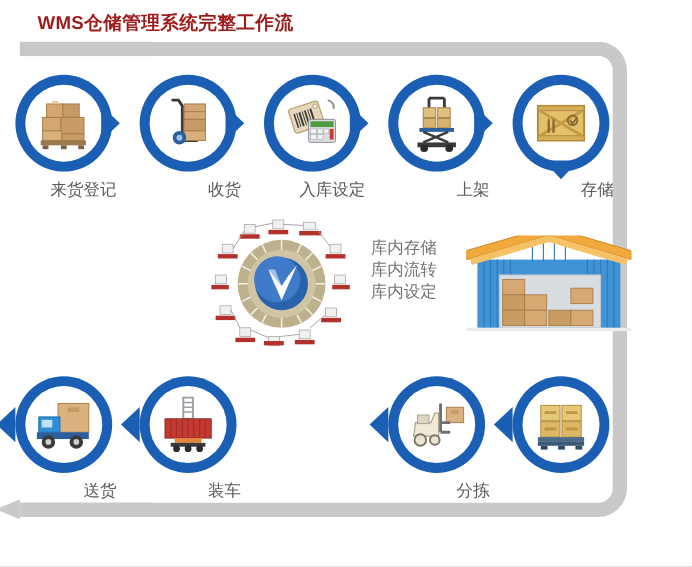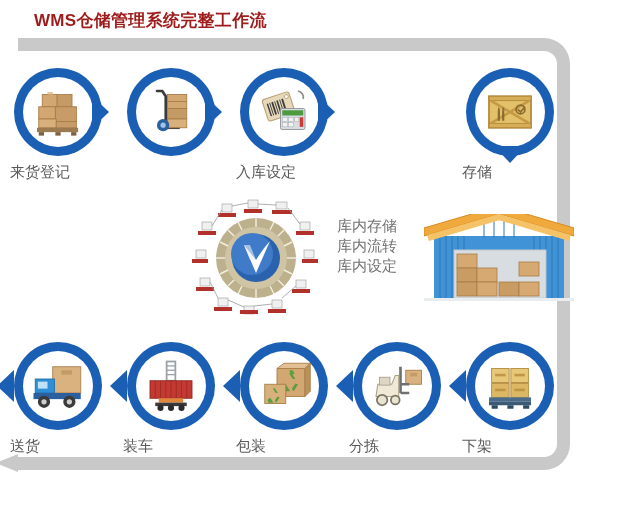--- a/index.html
+++ b/index.html
@@ -86,21 +86,21 @@
     border-right:17px solid #1a5fb4;
   }
   .ring.arrow-down::before{
     content:"";position:absolute;z-index:1;
     left:28px;top:78px;width:0;height:0;
     border-left:16px solid transparent;
     border-right:16px solid transparent;
     border-top:17px solid #1a5fb4;
   }
   .node-label{
-    text-align:left;margin-top:7px;
+    text-align:right;margin-top:7px;
     font-size:15px;color:#5a5a5a;white-space:nowrap;
   }
 
   
   .wheel{position:absolute;left:192px;top:198px;width:128px;height:120px;}
   .mid-text{
     position:absolute;left:337px;top:216px;
     font-size:15px;color:#737373;line-height:20px;white-space:nowrap;
   }
   .warehouse{position:absolute;left:424px;top:214px;width:150px;height:92px;}
@@ -142,20 +142,21 @@
         <path d="M16 8 L22 8 L26 14 L26 50" stroke="#3a3a3a" stroke-width="3" fill="none" stroke-linecap="round"></path>
         <path d="M20 50 L42 50" stroke="#3a3a3a" stroke-width="3" fill="none"></path>
         <rect x="28" y="12" width="22" height="16" fill="#d2a772" stroke="#a87c47" stroke-width="1"></rect>
         <rect x="28" y="28" width="22" height="12" fill="#c49a65" stroke="#a87c47" stroke-width="1"></rect>
         <rect x="28" y="40" width="22" height="10" fill="#d8b07c" stroke="#a87c47" stroke-width="1"></rect>
         <line x1="28" y1="20" x2="50" y2="20" stroke="#a87c47" stroke-width="1"></line>
         <circle cx="23" cy="47" r="7" fill="#2c5f9e"></circle>
         <circle cx="23" cy="47" r="3" fill="#9fc4e8"></circle>
       </svg>
     </div>
+    <div class="node-label">收货</div>
   </div>
 
   <div class="node" id="n2" style="left:236px;top:68px;">
     <div class="ring arrow-right">
       <svg class="glyph" viewBox="0 0 64 64">
         <path d="M48 8 q7 2 6 9" stroke="#8d8d8d" stroke-width="2" fill="none"></path>
         <g transform="rotate(-18 28 26)">
           <rect x="10" y="12" width="32" height="26" rx="3" fill="#e6d8b8" stroke="#b59f72" stroke-width="1.2"></rect>
           <circle cx="38" cy="17" r="2.2" fill="#fff" stroke="#b59f72"></circle>
           <g fill="#3a3a3a">
@@ -176,20 +177,39 @@
           <rect x="44" y="38" width="5" height="5"></rect>
           <rect x="30" y="44" width="6" height="5"></rect>
             <rect x="37" y="44" width="6" height="5"></rect>
         </g>
         <rect x="50" y="38" width="4" height="11" fill="#cc3b33"></rect>
       </svg>
     </div>
     <div class="node-label">入库设定</div>
   </div>
 
+  <div class="node" id="n3" style="left:349px;top:68px;">
+    <div class="ring arrow-right">
+      <svg class="glyph" viewBox="0 0 64 64">
+        <path d="M24 6 L24 16 M24 6 L40 6 M40 6 L40 16" stroke="#3a3a3a" stroke-width="3" fill="none"></path>
+        <g stroke="#a87c47" stroke-width="1">
+          <rect x="18" y="16" width="13" height="10" fill="#e0c07f"></rect>
+          <rect x="33" y="16" width="13" height="10" fill="#e0c07f"></rect>
+          <rect x="18" y="27" width="13" height="10" fill="#d6b36e"></rect>
+          <rect x="33" y="27" width="13" height="10" fill="#d6b36e"></rect>
+        </g>
+        <rect x="14" y="37" width="36" height="4" fill="#2c5f9e"></rect>
+        <path d="M18 41 L44 52 M44 41 L18 52" stroke="#3a3a3a" stroke-width="2.5"></path>
+        <rect x="12" y="52" width="40" height="5" fill="#3a3a3a"></rect>
+        <circle cx="19" cy="58" r="4" fill="#2b2b2b"></circle>
+        <circle cx="45" cy="58" r="4" fill="#2b2b2b"></circle>
+      </svg>
+    </div>
+    <div class="node-label">上架</div>
+  </div>
 
   <div class="node" id="n4" style="left:462px;top:68px;">
     <div class="ring arrow-down">
       <svg class="glyph" viewBox="0 0 64 64">
         <rect x="8" y="14" width="48" height="36" fill="#e3c06a" stroke="#b3873a" stroke-width="2"></rect>
         <rect x="8" y="14" width="48" height="5" fill="#d6ae55" stroke="#b3873a" stroke-width="1"></rect>
         <rect x="8" y="45" width="48" height="5" fill="#d6ae55" stroke="#b3873a" stroke-width="1"></rect>
         <path d="M10 45 L54 19 M10 19 L54 45" stroke="#c49a45" stroke-width="3"></path>
         <g fill="#8a6a2e">
           <rect x="18" y="30" width="2.5" height="12"></rect>
@@ -349,42 +369,20 @@
         <rect x="4" y="40" width="54" height="7" fill="#2c5f9e"></rect>
         <circle cx="16" cy="50" r="7" fill="#3a3a3a"></circle>
           <circle cx="16" cy="50" r="3" fill="#cfcfcf"></circle>
         <circle cx="45" cy="50" r="7" fill="#3a3a3a"></circle>
           <circle cx="45" cy="50" r="3" fill="#cfcfcf"></circle>
       </svg>
     </div>
     <div class="node-label">送货</div>
   </div>
 
-  <div class="node" id="b2" style="left:236px;top:342px;">
-    <div class="ring arrow-left">
-      <svg class="glyph" viewBox="0 0 64 64">
-        <path d="M24 12 L56 12 L56 44 L24 44 Z" fill="#d2a772" stroke="#a87c47" stroke-width="1"></path>
-        <path d="M24 12 L32 6 L62 6 L56 12 Z" fill="#e2c094" stroke="#a87c47" stroke-width="1"></path>
-        <path d="M56 12 L62 6 L62 38 L56 44 Z" fill="#bc9059" stroke="#a87c47" stroke-width="1"></path>
-        <g fill="#5b9e3d">
-          <path d="M40 16 l5 8 l-3 0 l-4 -6 Z"></path>
-            <path d="M48 30 l-5 8 l-2 -3 l4 -6 Z"></path>
-          <path d="M34 30 l5 8 l-7 0 l-2 -4 Z"></path>
-          <path d="M38 14 l4 0 l2 4 l-4 1 Z"></path>
-        </g>
-        <rect x="10" y="30" width="24" height="22" fill="#d8b07c" stroke="#a87c47" stroke-width="1"></rect>
-        <g fill="#5b9e3d">
-          <path d="M21 34 l4 6 l-2.5 0 l-3 -4.5 Z"></path>
-            <path d="M27 45 l-4 6 l-1.5 -2.5 l3 -4.5 Z"></path>
-          <path d="M16 45 l4 6 l-5.5 0 l-1.5 -3 Z"></path>
-        </g>
-      </svg>
-    </div>
-    <div class="node-label">包装</div>
-  </div>
 
   <div class="node" id="b3" style="left:349px;top:342px;">
     <div class="ring arrow-left">
       <svg class="glyph" viewBox="0 0 64 64">
         <rect x="42" y="14" width="18" height="16" fill="#d9b280" stroke="#a87c47" stroke-width="1"></rect>
         <rect x="47" y="17" width="8" height="4" fill="#c49a65"></rect>
         <path d="M36 10 L36 40 M36 30 L46 30 M36 40 L46 40" stroke="#6f6f6f" stroke-width="3" fill="none"></path>
         <path d="M10 30 L26 30 L30 20 L34 20 L34 44 L8 44 Z" fill="#efe9d5" stroke="#a8a08a" stroke-width="1.2"></path>
         <rect x="12" y="22" width="12" height="9" fill="#dcd6c2" stroke="#a8a08a" stroke-width="1"></rect>
         <circle cx="15" cy="48" r="6" fill="#e9e3cf" stroke="#7a7465" stroke-width="2"></circle>
@@ -411,17 +409,16 @@
         </g>
         <rect x="8" y="45" width="48" height="5" fill="#4a6b8a"></rect>
         <rect x="8" y="50" width="48" height="4" fill="#3b5a76"></rect>
         <g fill="#2f4a63">
           <rect x="11" y="54" width="7" height="4"></rect>
           <rect x="29" y="54" width="7" height="4"></rect>
           <rect x="47" y="54" width="7" height="4"></rect>
         </g>
       </svg>
     </div>
-    <div class="node-label">下架</div>
   </div>
 
 
 </div>
 
 </body></html>

